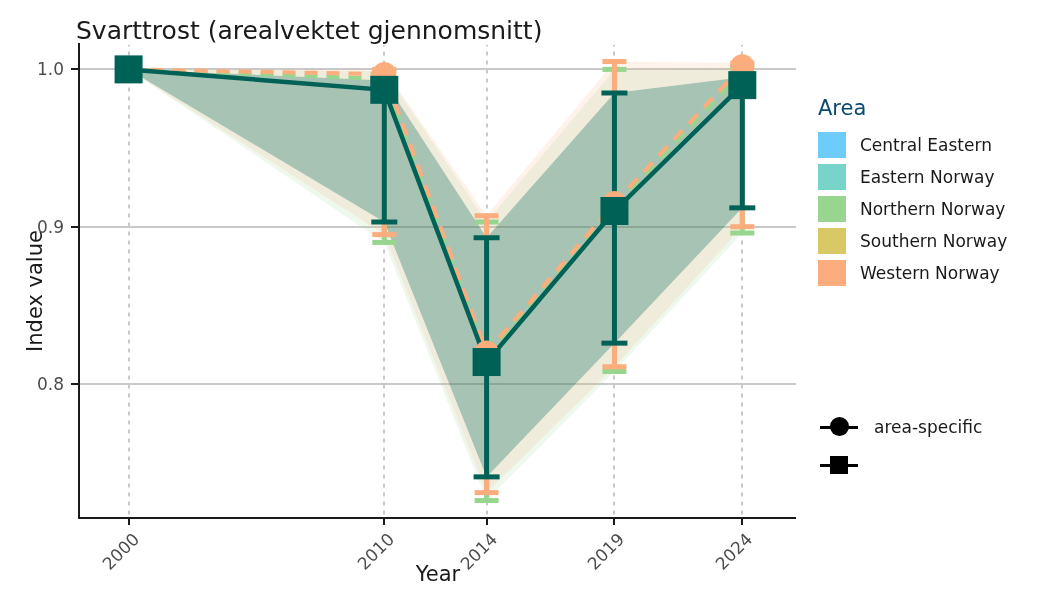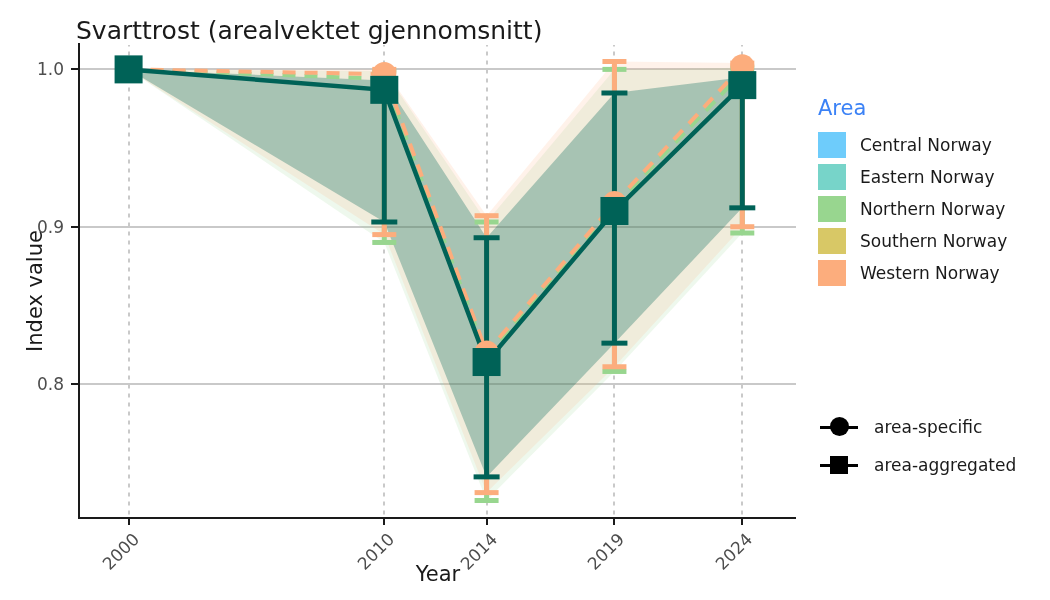--- a/index.html
+++ b/index.html
@@ -43,21 +43,21 @@
   
   .ytick-label{position:absolute;right:0;width:36px;text-align:right;font-size:17px;color:#4d4d4d;}
   .xtick-label{position:absolute;font-size:17px;color:#4d4d4d;white-space:nowrap;
                transform-origin:right top;transform:rotate(-45deg);}
 
   
   #data-svg{position:absolute;left:0;top:0;width:716px;height:472px;}
 
   
   #legend-area{position:absolute;left:818px;top:96px;width:230px;}
-  #legend-area-title{font-size:21px;color:#3b82f6;margin-bottom:10px;}
+  #legend-area-title{font-size:21px;color:#0c4a6e;margin-bottom:10px;}
   .legend-row{display:flex;align-items:center;height:30px;margin-bottom:2px;}
   .legend-swatch{width:28px;height:26px;margin-right:14px;flex:0 0 auto;}
   .legend-label{font-size:17px;color:#1a1a1a;white-space:nowrap;}
 
   #legend-shape{position:absolute;left:818px;top:408px;width:230px;}
   .shape-row{display:flex;align-items:center;height:38px;}
   .shape-key{width:42px;height:26px;position:relative;margin-right:14px;flex:0 0 auto;}
   .shape-key .bar{position:absolute;left:2px;top:12px;width:38px;height:3px;background:#000;}
   .shape-key .mk-circle{position:absolute;left:12px;top:3px;width:19px;height:19px;border-radius:50%;background:#000;}
   .shape-key .mk-square{position:absolute;left:12px;top:4px;width:18px;height:18px;background:#000;}
@@ -164,21 +164,21 @@
       <div class="xtick-label" style="left: 566.443px; top: 529px; width: 48px; text-align: right;">2019</div>
       <div class="xtick-mark" style="left: 741.3px;"></div>
       <div class="xtick-label" style="left: 694.3px; top: 529px; width: 48px; text-align: right;">2024</div>
     </div>
 
   <div id="legend-area">
     <div id="legend-area-title">Area</div>
     <div id="legend-area-items">
         <div class="legend-row">
           <div class="legend-swatch" style="background: rgb(110, 204, 251);"></div>
-          <div class="legend-label">Central Norway</div>
+          <div class="legend-label">Central Eastern</div>
         </div>
         <div class="legend-row">
           <div class="legend-swatch" style="background: rgb(119, 212, 201);"></div>
           <div class="legend-label">Eastern Norway</div>
         </div>
         <div class="legend-row">
           <div class="legend-swatch" style="background: rgb(152, 214, 143);"></div>
           <div class="legend-label">Northern Norway</div>
         </div>
         <div class="legend-row">
@@ -198,17 +198,16 @@
           <div class="bar"></div>
           <div class="mk-circle"></div>
         </div>
         <div class="shape-label">area-specific</div>
       </div>
       <div class="shape-row">
         <div class="shape-key">
           <div class="bar"></div>
           <div class="mk-square"></div>
         </div>
-        <div class="shape-label">area-aggregated</div>
       </div>
     </div>
 
 </div>
 
 </body></html>

